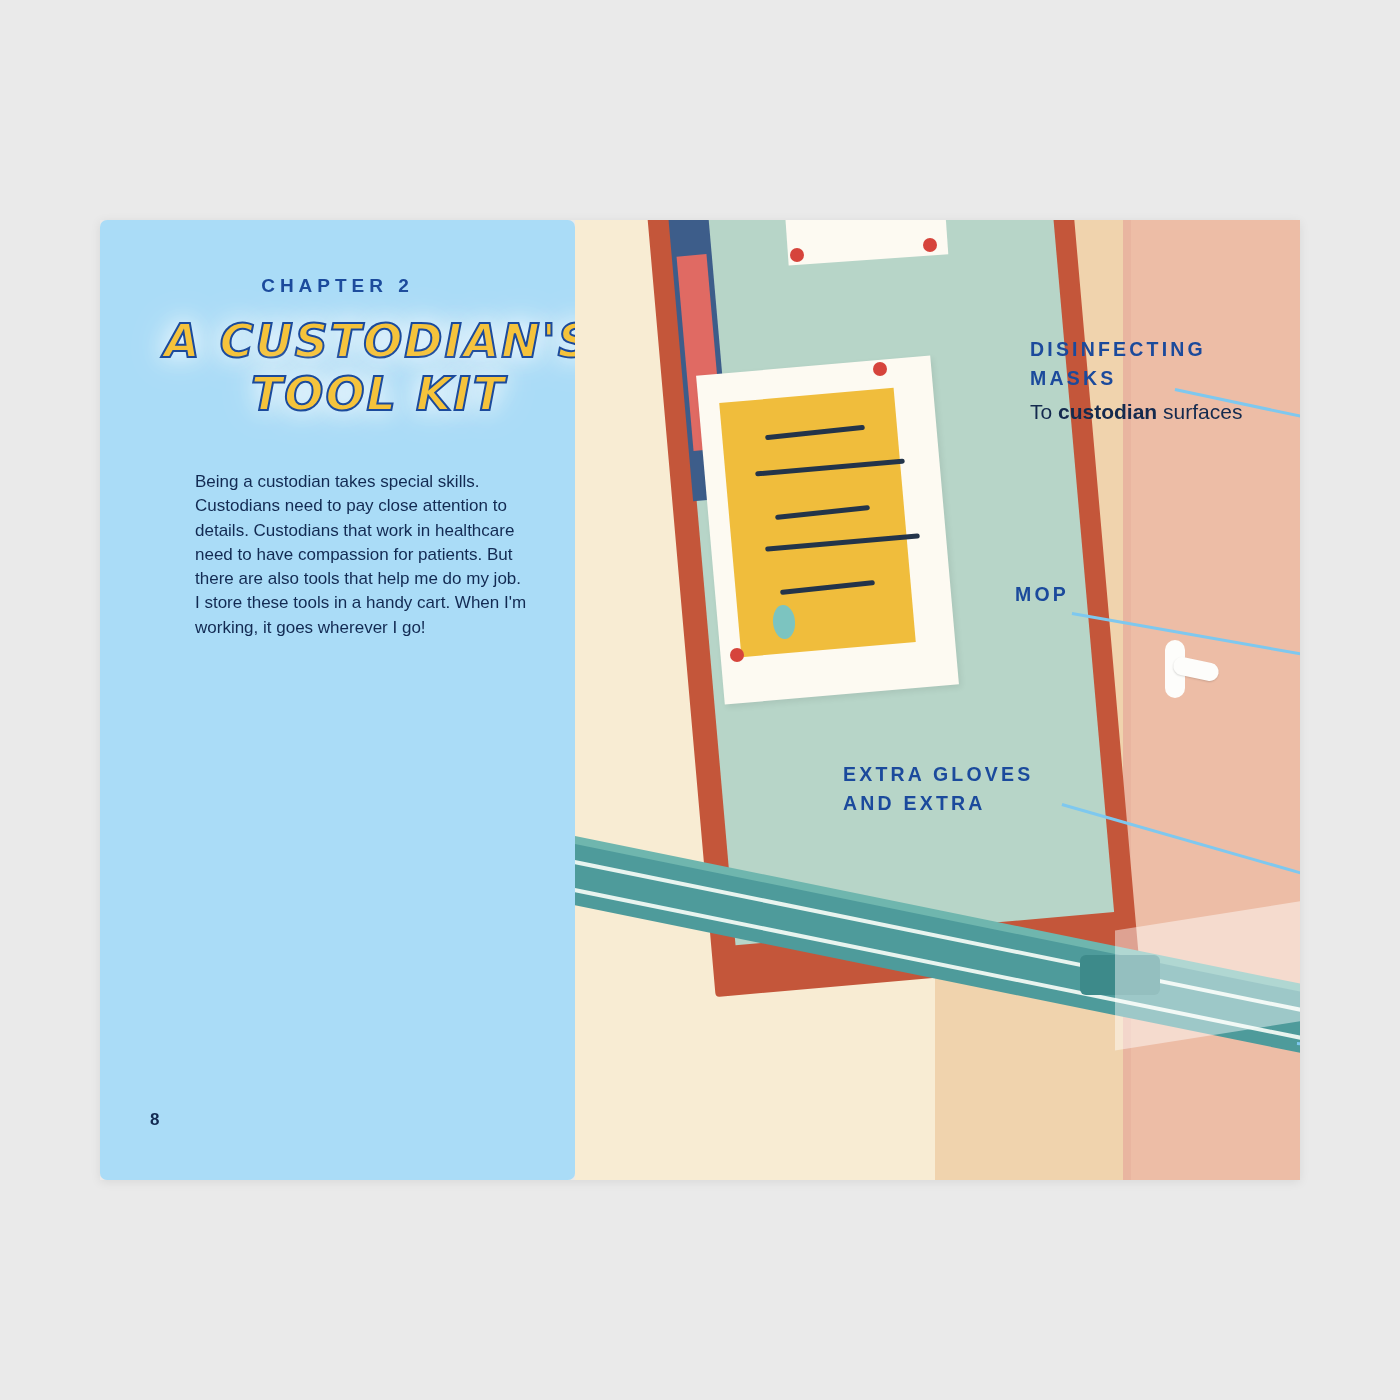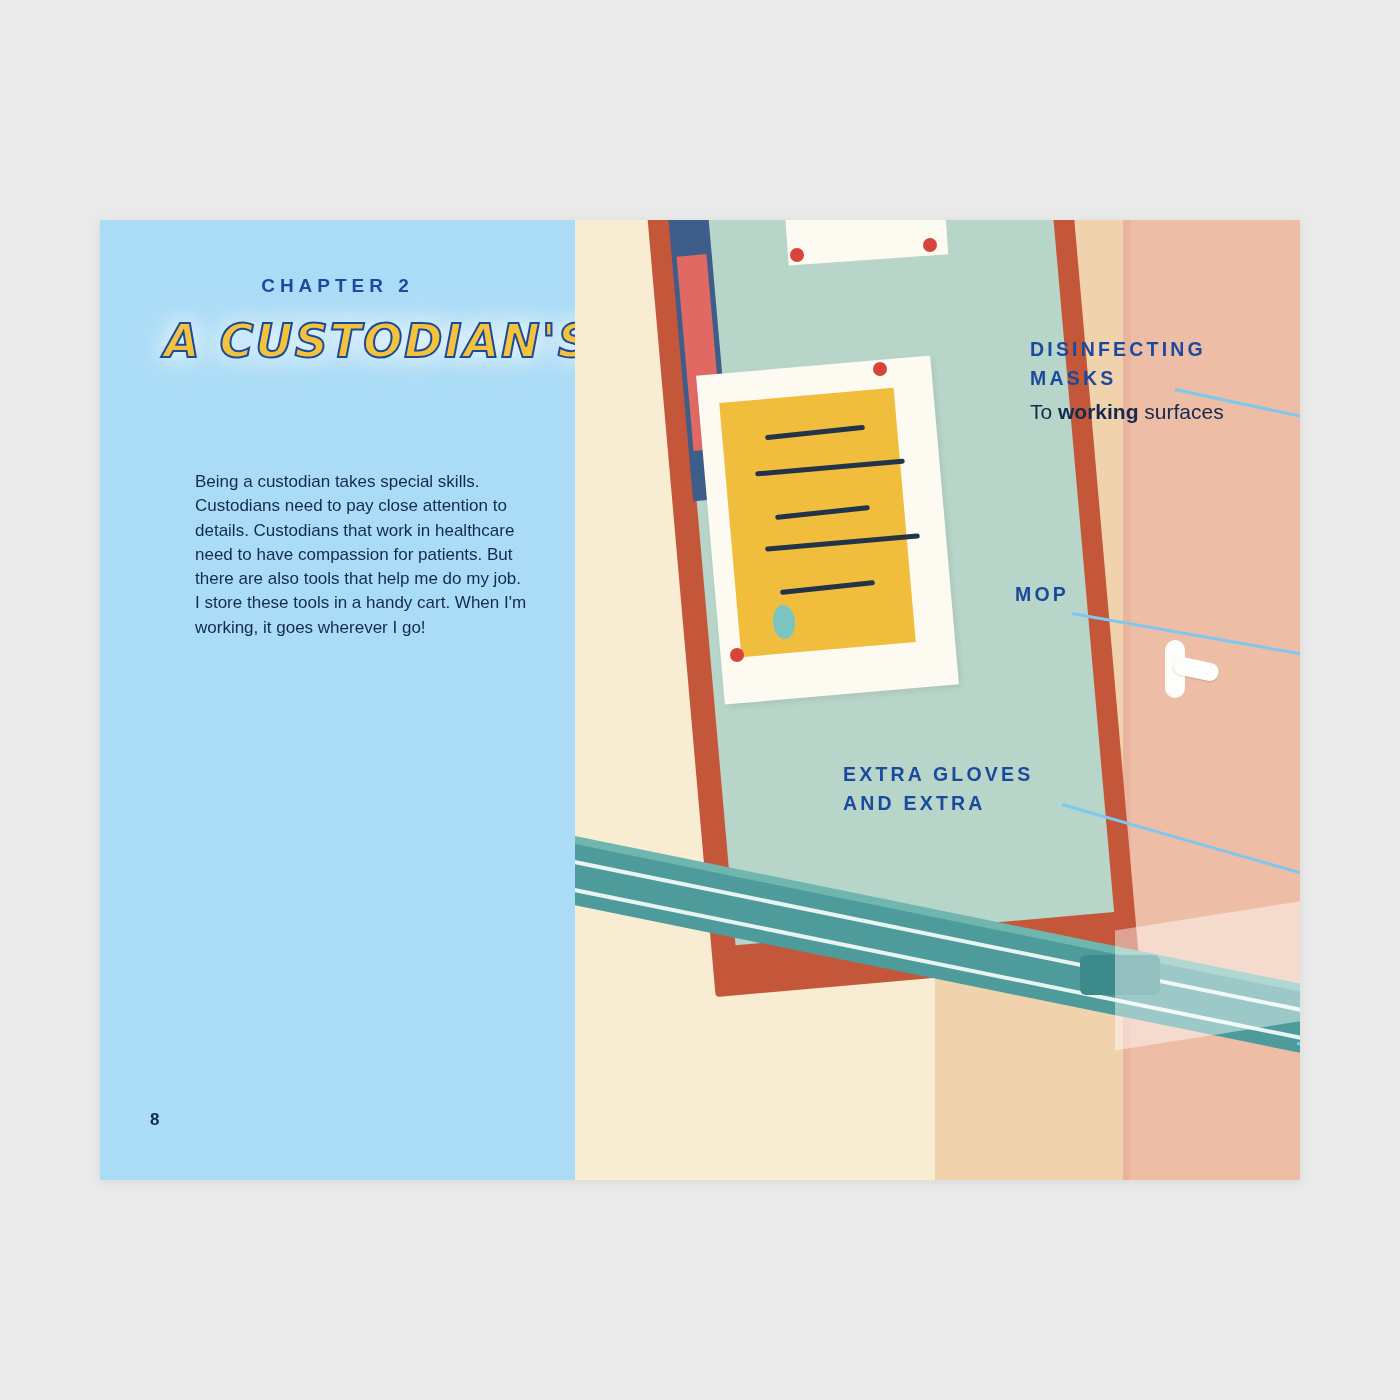--- a/index.html
+++ b/index.html
@@ -23,20 +23,21 @@
   }
 
   
   .left-page {
     position: absolute;
     left: 0;
     top: 0;
     width: 475px;
     height: 960px;
     background: #aadcf7;
+    border-radius: 7px;
   }
 
   .chapter-label {
     position: absolute;
     left: 0;
     top: 55px;
     width: 475px;
     text-align: center;
     font-size: 19px;
     font-weight: bold;
@@ -239,20 +240,21 @@
 <body>
 
 <div id="page">
 
   <div class="left-page">
 
     <div class="chapter-label">CHAPTER 2</div>
 
     <div class="title-wrap">
       <div class="tline">A CUSTODIAN'S</div>
+      <div class="tline">TOOL KIT</div>
     </div>
 
     <div class="body-text">Being a custodian takes special skills. Custodians need to pay close attention to details. Custodians that work in healthcare need to have compassion for patients. But there are also tools that help me do my job. I store these tools in a handy cart. When I'm working, it goes wherever I go!</div>
 
     <div class="page-number">8</div>
   </div>
 
   <div class="right-page">
 
     <div class="ill wall-left"></div>
@@ -294,21 +296,21 @@
 
     <div class="leader" style="left:600px; top:168px; width:245px; transform:rotate(12deg);"></div>
     <div class="leader" style="left:497px; top:392px; width:350px; transform:rotate(10deg);"></div>
     <div class="leader" style="left:487px; top:583px; width:370px; transform:rotate(16deg);"></div>
     <div class="leader" style="left:722px; top:822px; width:130px; transform:rotate(3deg);"></div>
 
     <div class="callout c-wipes">
       <div class="hd">DISINFECTING</div>
       <div class="hd">MASKS</div>
       <div class="sub">
-        <span>To </span><b>working</b><span> surfaces</span>
+        <span>To </span><b>custodian</b><span> surfaces</span>
       </div>
     </div>
 
     <div class="callout c-mop">
       <div class="hd">MOP</div>
     </div>
 
     <div class="callout c-gloves">
       <div class="hd">EXTRA GLOVES</div>
       <div class="hd">AND EXTRA</div>

